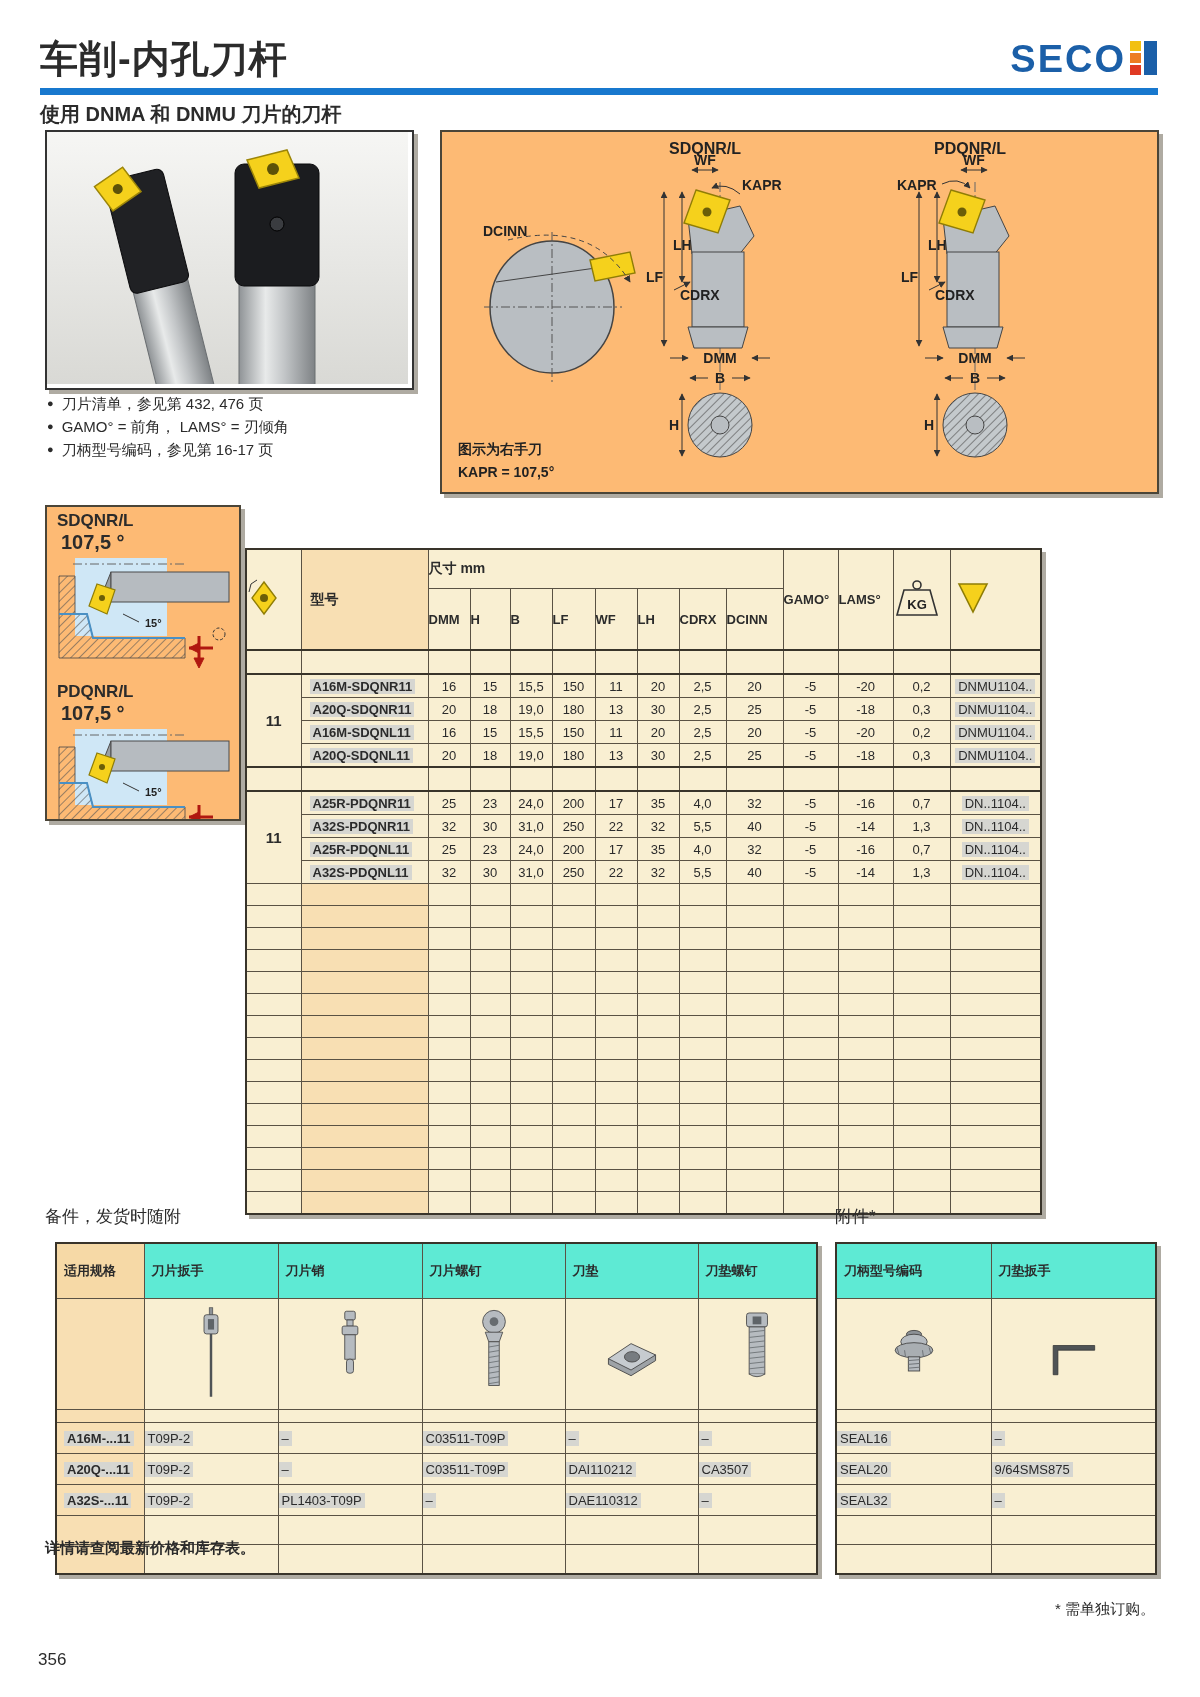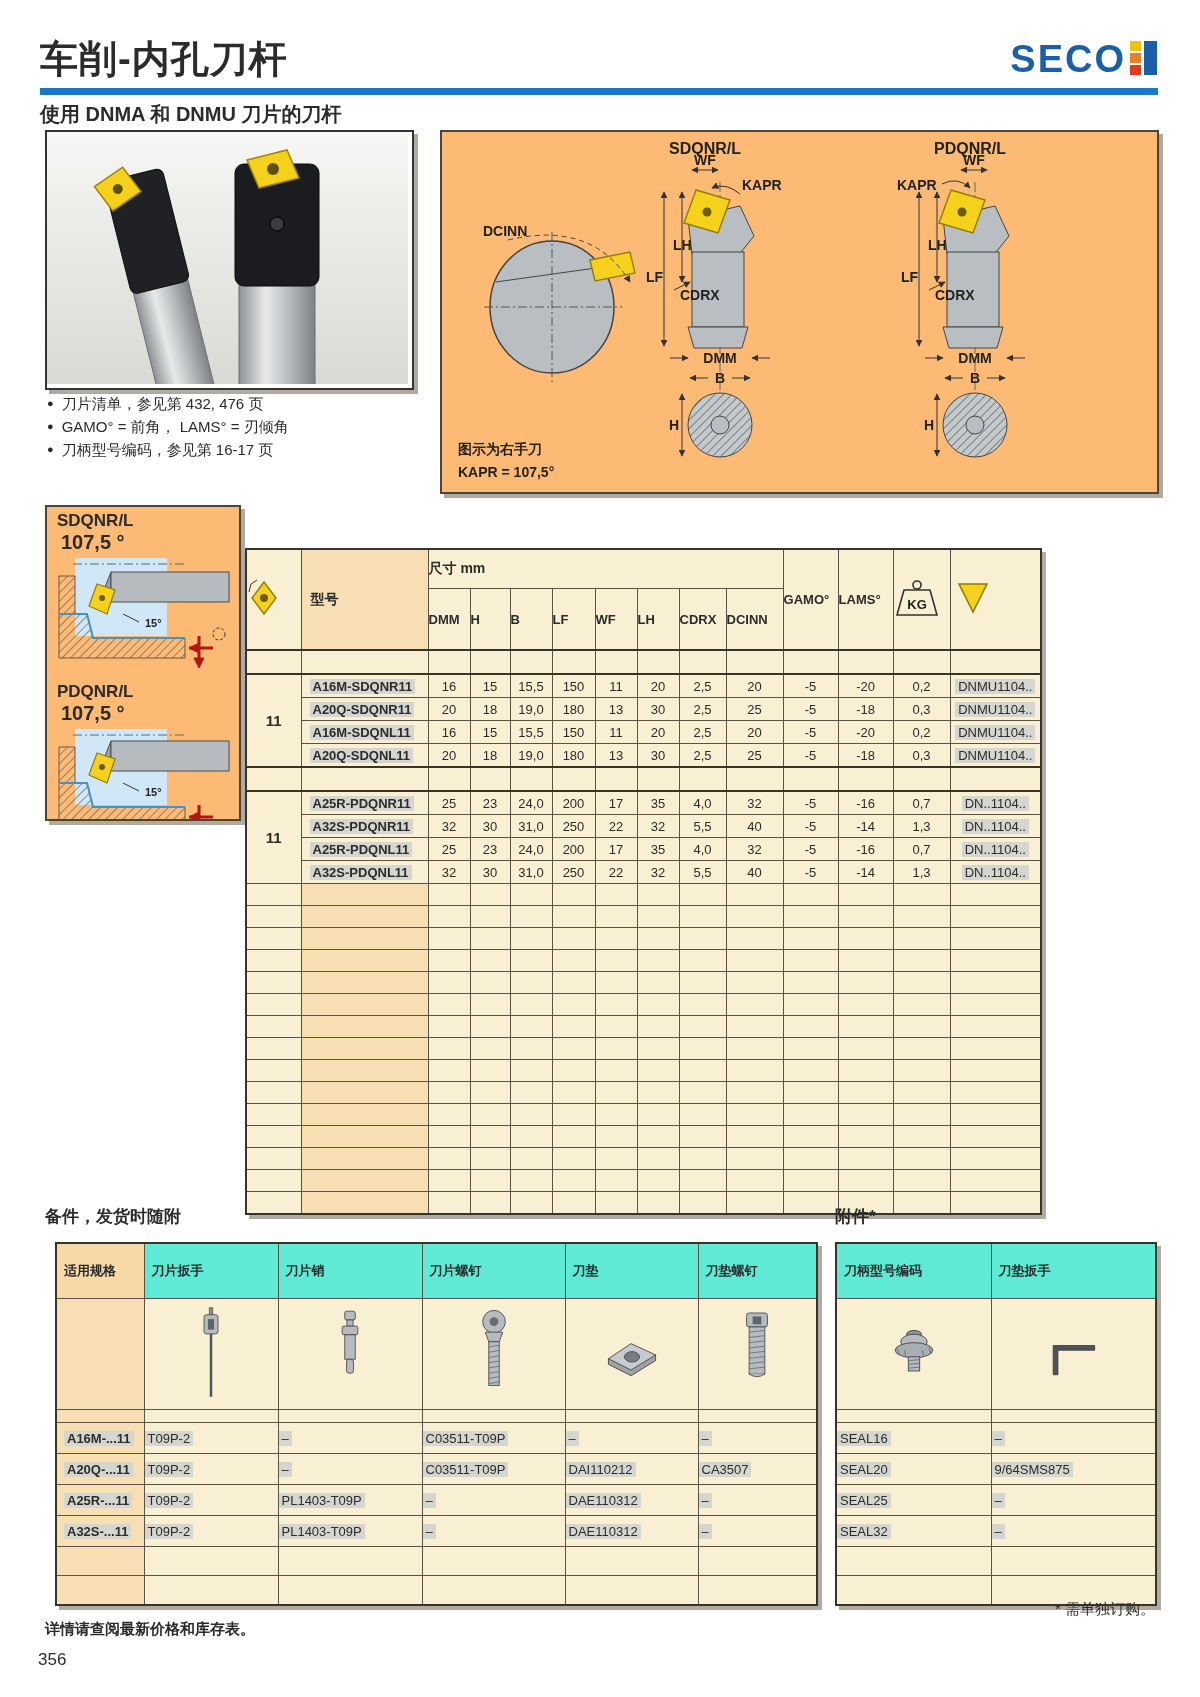--- a/index.html
+++ b/index.html
@@ -40,33 +40,33 @@
   .mt .dim-th{height:60px;}
   .mt .model-th{background:#F8DFB3;text-align:left;vertical-align:middle;padding-left:9px;font-size:14px;}
   .mt .sp-row td{height:22px;border-top:2px solid #39342a;border-bottom:2px solid #39342a;}
   .mt .data-row td{height:22px;text-align:center;}
   .mt .model-cell{text-align:left !important;padding-left:8px !important;font-weight:700;}
   .mt .seat-cell{font-size:15px;font-weight:700;text-align:center;vertical-align:middle;}
   .mt .empty-row td{height:21px;}
   .mt .mc-peach{background:#F8DFB3;}
   .hl{background:#d6d6d1;padding:0 3px;}
   
-  .bt-title{font-size:17px;font-weight:700;top:1205px;}
+  .bt-title{font-size:17px;font-weight:400;top:1205px;}
   table.bt{position:absolute;top:1242px;border-collapse:collapse;table-layout:fixed;background:#F9EFD2;border:2px solid #39342a;box-shadow:4px 4px 0 rgba(95,88,70,.5);}
   .bt th,.bt td{border:1px solid #5a5244;font-size:13px;padding:0;}
   .bt thead th{height:50px;background:#5eead4;font-weight:700;text-align:left;vertical-align:middle;padding:2px 7px;}
   .bt .spec-th{background:#F6D9A6;}
   .bt .icon-row td{height:110px;text-align:center;vertical-align:middle;}
   .bt .thin-row td{height:12px;}
   .bt .bt-data td{height:30px;text-align:left;}
   .bt .spec-col{background:#F8DFB3;}
   .bt .spec-val{text-align:left;padding-left:7px;font-weight:700;}
   .bt .bt-empty td{height:28px;}
   .tool-icon svg{display:block;margin:0 auto;}
-  .footnote-left{left:45px;top:1620px;font-size:15px;font-weight:700;}
+  .footnote-left{left:45px;top:1539px;font-size:15px;font-weight:700;}
   .footnote-right{right:45px;top:1600px;font-size:15px;}
   .page-number{left:38px;top:1650px;font-size:17px;}
 </style>
 </head>
 <body>
 
 <div class="abs page-title">车削-内孔刀杆</div>
 <div class="abs logo">
   <span class="seco-word">SECO</span>
   <span class="seco-mark">
@@ -837,28 +837,20 @@
       </tr>
       <tr class="bt-data">
         <td class="spec-col spec-val"><span class="hl">A20Q-...11</span></td>
         <td><span class="hl">T09P-2</span></td>
         <td><span class="hl">–</span></td>
         <td><span class="hl">C03511-T09P</span></td>
         <td><span class="hl">DAI110212</span></td>
         <td><span class="hl">CA3507</span></td>
       </tr>
       <tr class="bt-data">
-        <td class="spec-col spec-val"><span class="hl">A25R-...11</span></td>
-        <td><span class="hl">T09P-2</span></td>
-        <td><span class="hl">PL1403-T09P</span></td>
-        <td><span class="hl">–</span></td>
-        <td><span class="hl">DAE110312</span></td>
-        <td><span class="hl">–</span></td>
-      </tr>
-      <tr class="bt-data">
         <td class="spec-col spec-val"><span class="hl">A32S-...11</span></td>
         <td><span class="hl">T09P-2</span></td>
         <td><span class="hl">PL1403-T09P</span></td>
         <td><span class="hl">–</span></td>
         <td><span class="hl">DAE110312</span></td>
         <td><span class="hl">–</span></td>
       </tr>
       <tr class="bt-empty">
         <td class="spec-col"></td>
         <td></td>
@@ -926,24 +918,20 @@
       </tr>
       <tr class="bt-data">
         <td><span class="hl">SEAL16</span></td>
         <td><span class="hl">–</span></td>
       </tr>
       <tr class="bt-data">
         <td><span class="hl">SEAL20</span></td>
         <td><span class="hl">9/64SMS875</span></td>
       </tr>
       <tr class="bt-data">
-        <td><span class="hl">SEAL25</span></td>
-        <td><span class="hl">–</span></td>
-      </tr>
-      <tr class="bt-data">
         <td><span class="hl">SEAL32</span></td>
         <td><span class="hl">–</span></td>
       </tr>
       <tr class="bt-empty">
         <td></td>
         <td></td>
       </tr>
       <tr class="bt-empty">
         <td></td>
         <td></td>

